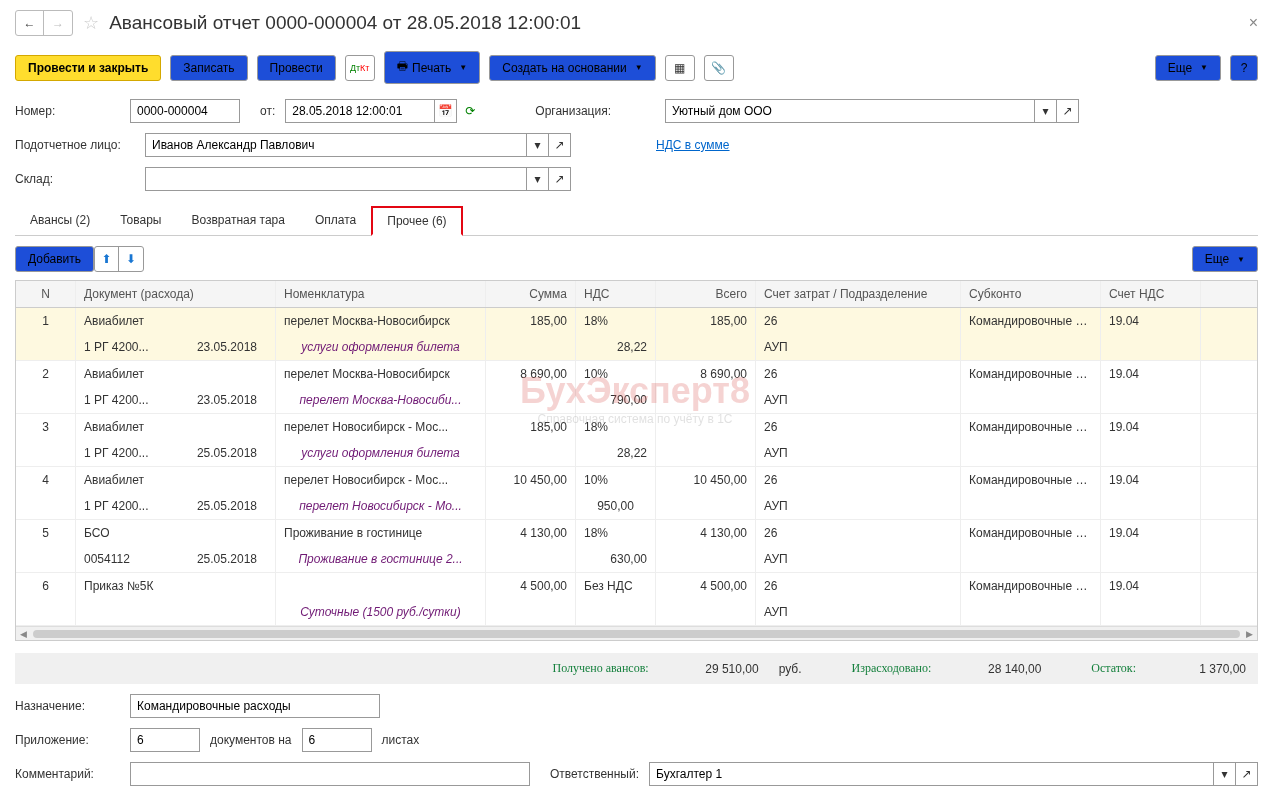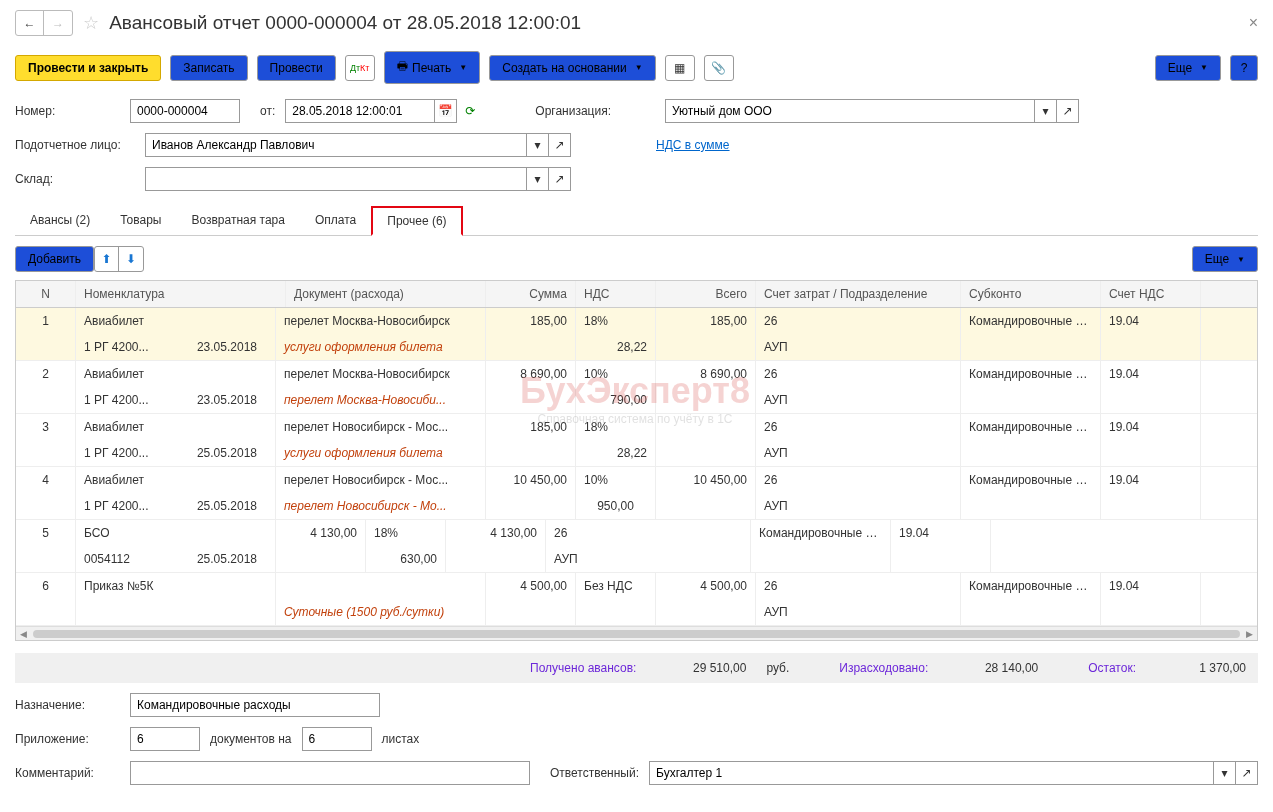--- a/index.html
+++ b/index.html
@@ -40,28 +40,28 @@
 .col-sum { width: 90px; text-align: right; }
 .col-nds { width: 80px; }
 .col-total { width: 100px; text-align: right; }
 .col-acc { width: 205px; }
 .col-sub { width: 140px; }
 .col-ndsacc { width: 100px; }
 .grid-body { max-height: 360px; overflow-y: auto; }
 .grid-row { display: flex; flex-wrap: wrap; border-bottom: 1px solid #eee; }
 .grid-row.selected { background: #fef9e0; }
 .grid-row .line { display: flex; width: 100%; }
-.grid-row .sub { color: #c2410c; font-style: italic; }
+.grid-row .sub { color: #701a75; font-style: italic; text-align: center; }
 .doc-split { display: flex; }
 .doc-split > span:first-child { width: 100px; overflow: hidden; text-overflow: ellipsis; white-space: nowrap; }
 .doc-split > span:last-child { flex: 1; text-align: right; padding-right: 10px; }
 .hscroll { height: 14px; background: #f0f0f0; border-top: 1px solid #ddd; display: flex; align-items: center; padding: 0 4px; }
 .hscroll-thumb { flex: 1; height: 8px; background: #ccc; border-radius: 4px; margin: 0 6px; }
 .totals-bar { display: flex; background: #f0f0f0; padding: 8px 12px; margin-top: 12px; justify-content: flex-end; gap: 20px; align-items: center; }
-.totals-bar .tlabel { color: #6d28d9; }
+.totals-bar .tlabel { color: #15803d; font-family: Liberation Serif, serif; }
 .totals-bar .tval { min-width: 90px; text-align: right; }
 .bottom-form .form-row { margin-top: 10px; margin-bottom: 0; }
 .watermark { position: absolute; top: 370px; left: 520px; pointer-events: none; opacity: 0.25; }
 .watermark .wm-title { font-size: 36px; font-weight: bold; color: #d9534f; }
 .watermark .wm-sub { font-size: 12px; color: #888; text-align: center; }
 </style>
 </head>
 <body>
 
 <div class="header-row">
@@ -152,22 +152,22 @@
   </div>
   <button class="btn" style="margin-left:auto">
       <span>Еще</span>
       <span class="dropdown-arrow">▼</span>
     </button>
 </div>
 
 <div class="grid">
   <div class="grid-head">
     <div class="grid-cell col-n">N</div>
+    <div class="grid-cell col-doc">Документ (расхода)</div>
     <div class="grid-cell col-nom">Номенклатура</div>
-    <div class="grid-cell col-doc">Документ (расхода)</div>
     <div class="grid-cell col-sum">Сумма</div>
     <div class="grid-cell col-nds">НДС</div>
     <div class="grid-cell col-total">Всего</div>
     <div class="grid-cell col-acc">Счет затрат / Подразделение</div>
     <div class="grid-cell col-sub">Субконто</div>
     <div class="grid-cell col-ndsacc">Счет НДС</div>
   </div>
   <div class="grid-body" id="grid-body">
       <div class="grid-row selected">
     <div class="line">
@@ -282,35 +282,37 @@
       <div class="grid-cell col-total"></div>
       <div class="grid-cell col-acc">АУП</div>
       <div class="grid-cell col-sub"></div>
       <div class="grid-cell col-ndsacc"></div>
     </div>
       </div>
       <div class="grid-row">
     <div class="line">
       <div class="grid-cell col-n">5</div>
       <div class="grid-cell col-doc">БСО</div>
+      <div class="grid-cell col-nom">Проживание в гостинице</div>
       <div class="grid-cell col-sum">4 130,00</div>
       <div class="grid-cell col-nds">18%</div>
       <div class="grid-cell col-total">4 130,00</div>
       <div class="grid-cell col-acc">26</div>
       <div class="grid-cell col-sub">Командировочные расходы</div>
       <div class="grid-cell col-ndsacc">19.04</div>
     </div>
     <div class="line">
       <div class="grid-cell col-n"></div>
       <div class="grid-cell col-doc">
             <div class="doc-split">
               <span>0054112</span>
               <span>25.05.2018</span>
             </div>
           </div>
+      <div class="grid-cell col-nom sub">Проживание в гостинице 2...</div>
       <div class="grid-cell col-sum"></div>
       <div class="grid-cell col-nds" style="text-align:right">630,00</div>
       <div class="grid-cell col-total"></div>
       <div class="grid-cell col-acc">АУП</div>
       <div class="grid-cell col-sub"></div>
       <div class="grid-cell col-ndsacc"></div>
     </div>
       </div>
       <div class="grid-row">
     <div class="line">

